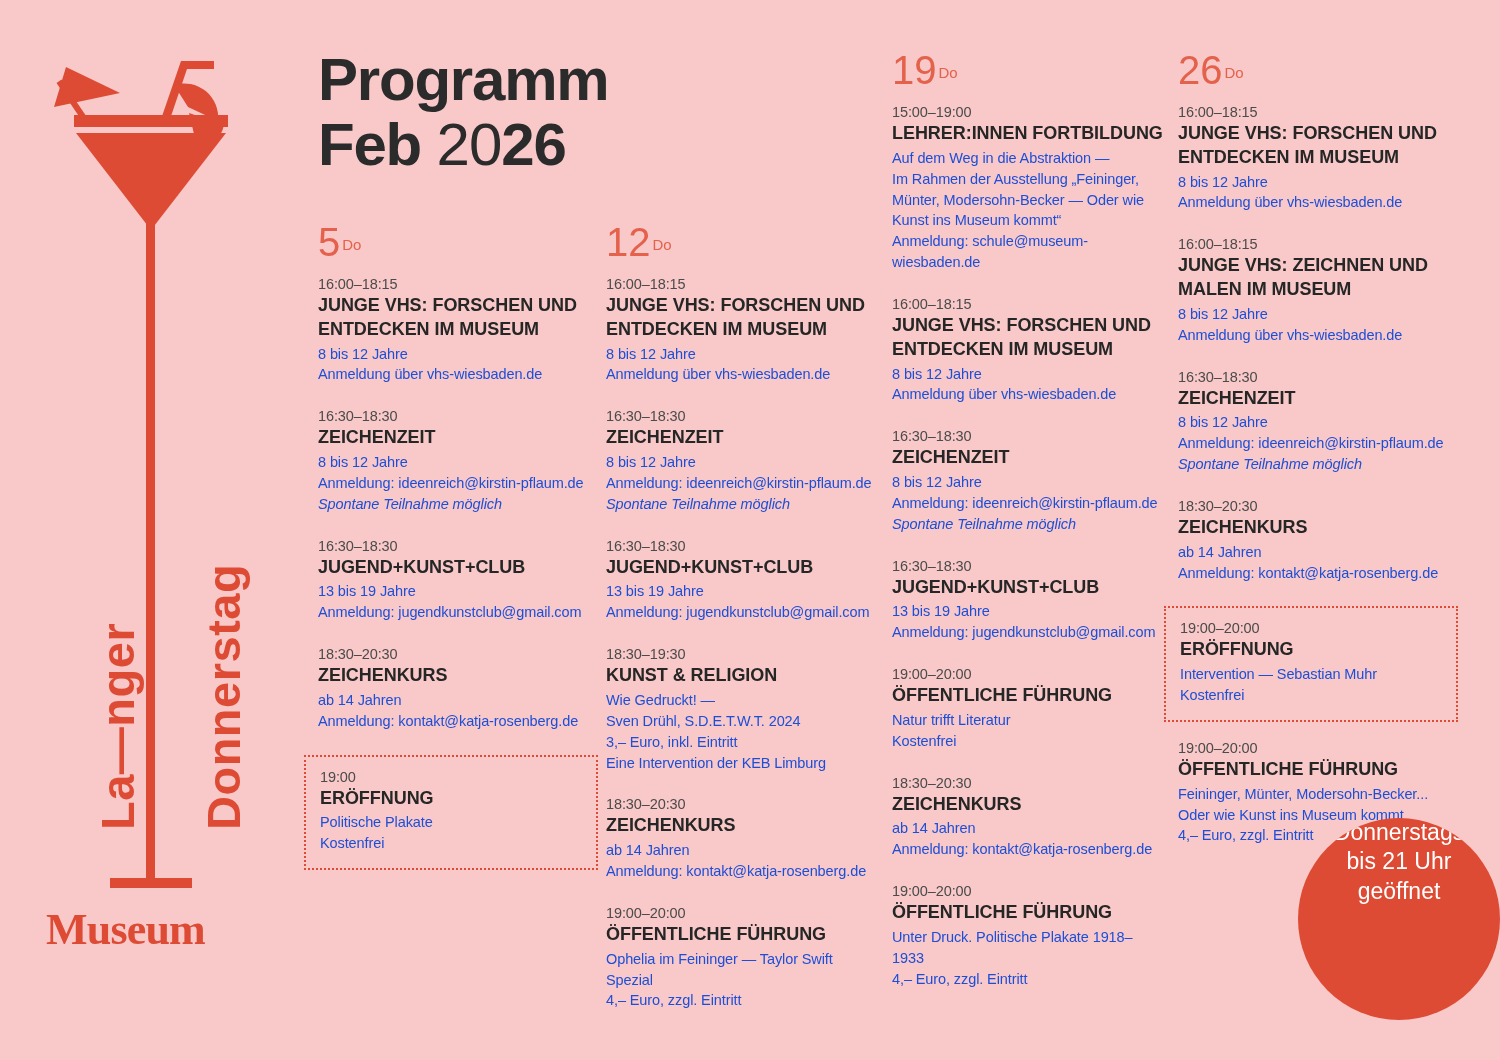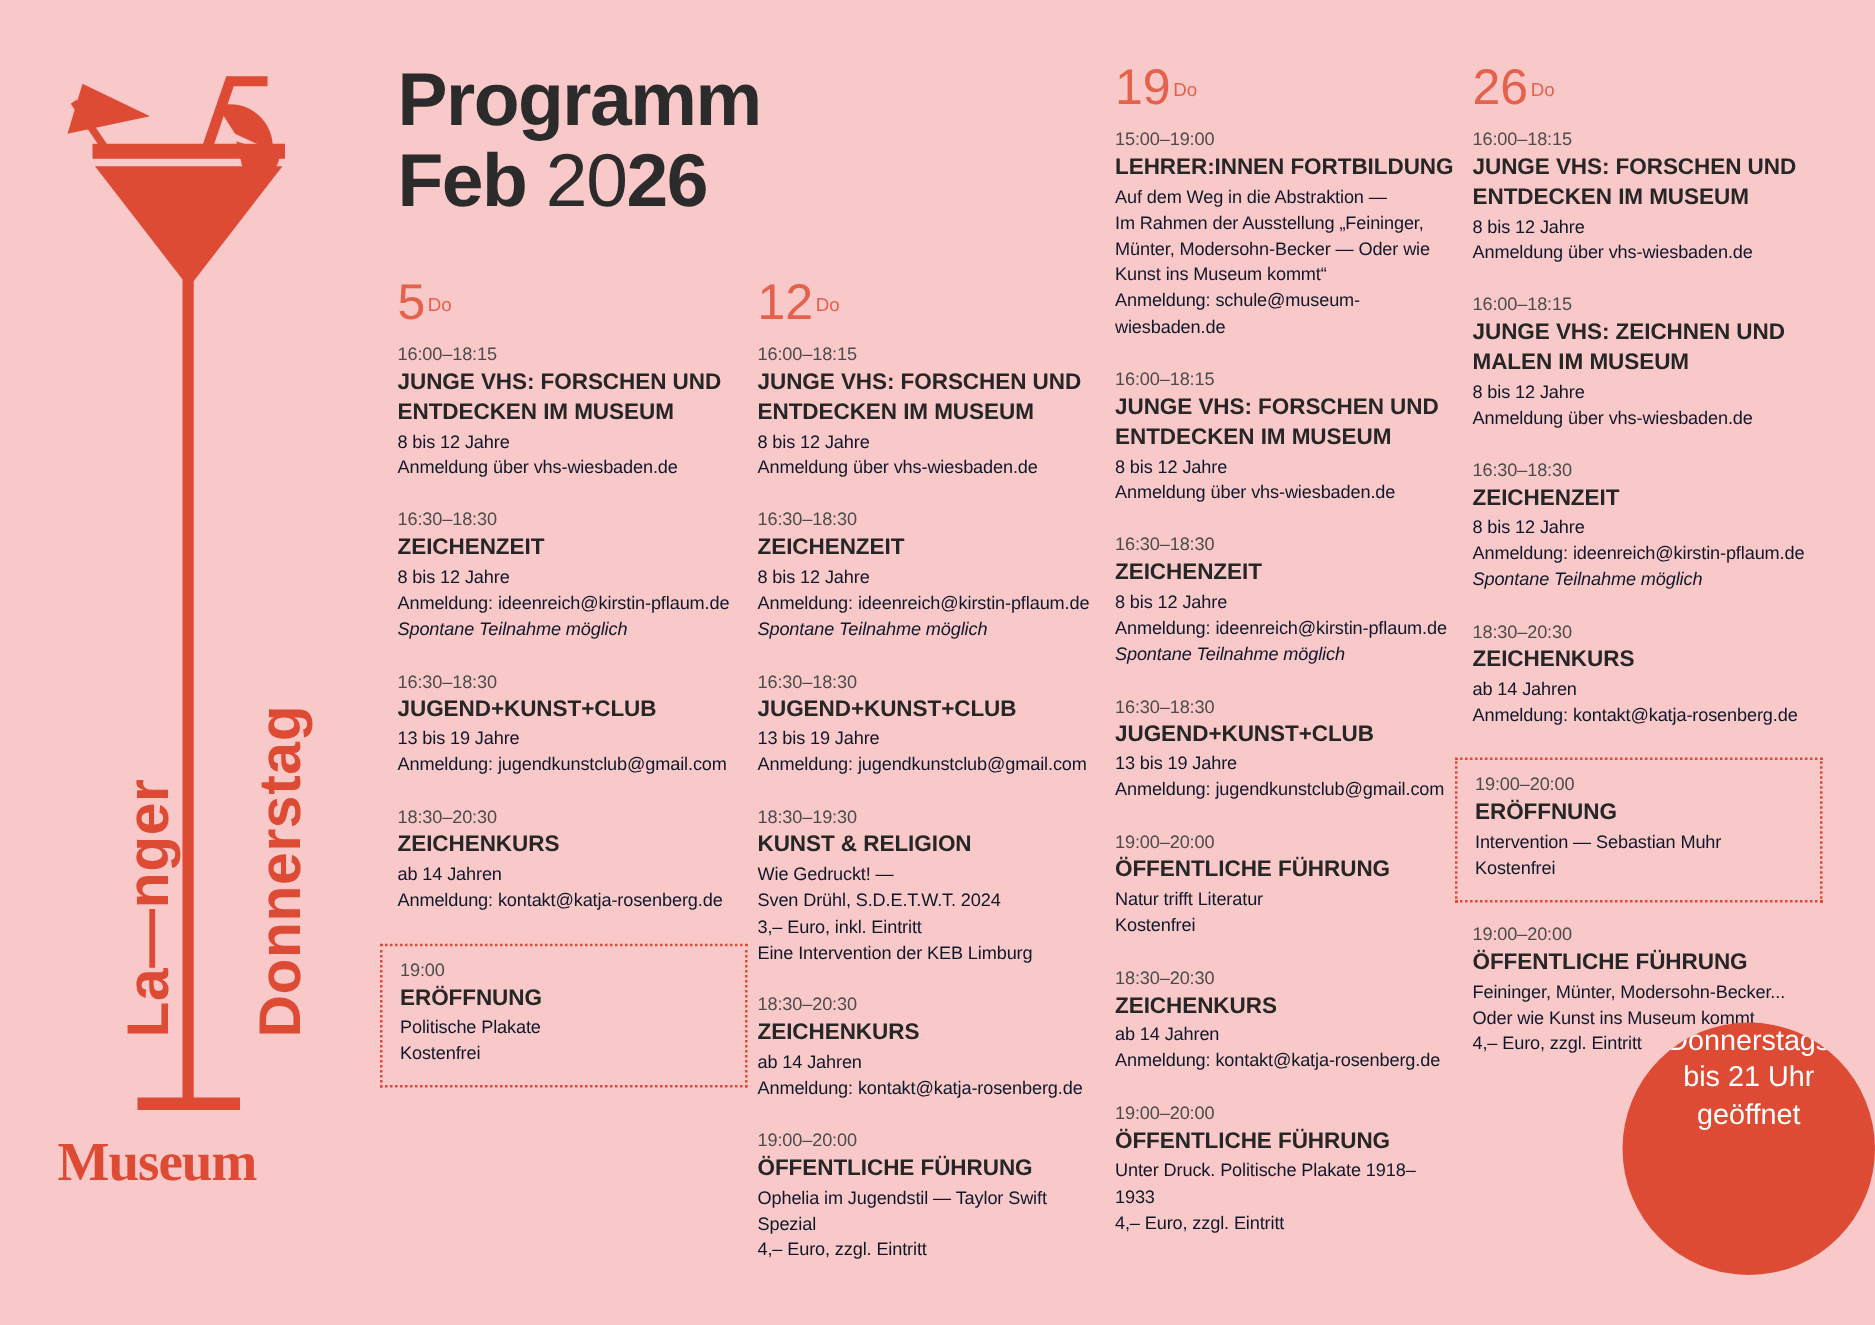--- a/index.html
+++ b/index.html
@@ -118,21 +118,21 @@
   .ev-title {
     font-size: 18px;
     font-weight: bold;
     color: #262626;
     letter-spacing: -0.05px;
     line-height: 1.32;
     margin-bottom: 2px;
   }
   .ev-line {
     font-size: 14.5px;
-    color: #0f172a;
+    color: #1d4ed8;
     letter-spacing: -0.1px;
     line-height: 1.44;
   }
   .ev-line.italic { font-style: italic; }
 
   .event.boxed {
     border: 2px dotted #de4b35;
     padding: 12px 14px 14px 14px;
     margin-left: -14px;
     margin-right: -8px;
@@ -263,21 +263,21 @@
       </div>
       <div class="event">
         <div class="ev-time">18:30–20:30</div>
         <div class="ev-title">ZEICHENKURS</div>
         <div class="ev-line">ab 14 Jahren</div>
         <div class="ev-line">Anmeldung: kontakt@katja-rosenberg.de</div>
       </div>
       <div class="event">
         <div class="ev-time">19:00–20:00</div>
         <div class="ev-title">ÖFFENTLICHE FÜHRUNG</div>
-        <div class="ev-line">Ophelia im Jugendstil — Taylor Swift Spezial</div>
+        <div class="ev-line">Ophelia im Feininger — Taylor Swift Spezial</div>
         <div class="ev-line">4,– Euro, zzgl. Eintritt</div>
       </div>
     </div>
   <div class="col" id="col-19">
       <div class="day-head"><span class="day-num">19</span><span class="day-dow">Do</span></div>
       <div class="event">
         <div class="ev-time">15:00–19:00</div>
         <div class="ev-title">LEHRER:INNEN FORTBILDUNG</div>
         <div class="ev-line">Auf dem Weg in die Abstraktion —</div>
         <div class="ev-line">Im Rahmen der Ausstellung „Feininger,</div>

